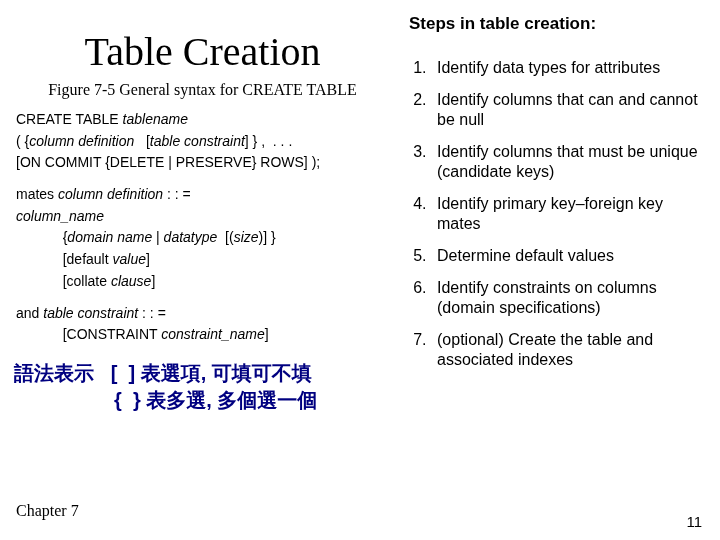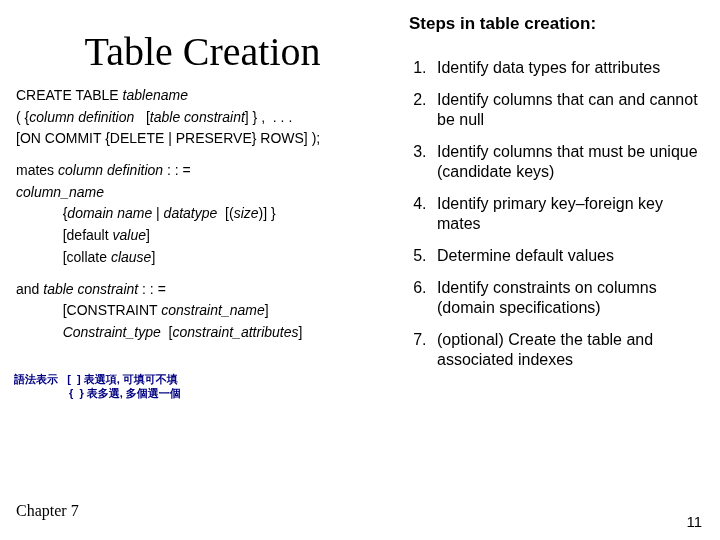--- a/index.html
+++ b/index.html
@@ -47,23 +47,23 @@
   .syntax-box {
     font-family: Arial, Helvetica, sans-serif;
     font-size: 14px;
     line-height: 1.55;
     color: #000;
     padding: 4px 0 0 6px;
   }
   .syntax-box .italic { font-style: italic; }
   .syntax-box .line { white-space: pre; }
   .chinese {
-    margin-top: 28px;
+    margin-top: 14px;
     font-family: "Microsoft JhengHei", Arial, sans-serif;
-    font-size: 11px;
+    font-size: 20px;
     color: #000080;
     font-weight: bold;
     line-height: 1.35;
     padding-left: 4px;
   }
   .chapter {
     position: absolute;
     left: 16px;
     bottom: 20px;
     font-size: 16px;
@@ -92,35 +92,35 @@
     line-height: 1.25;
   }
 </style>
 </head>
 <body>
 
 <div class="slide">
 
   <div class="left-col">
     <div class="title">Table Creation</div>
+    <div class="fig-caption">Figure 7-5 General syntax for CREATE TABLE</div>
 
     <div class="syntax-box">
       <div class="line"><span>CREATE TABLE </span><span class="italic">tablename</span></div>
       <div class="line"><span>( {</span><span class="italic">column definition</span><span>   [</span><span class="italic">table constraint</span><span>] } ,  . . .</span></div>
       <div class="line"><span>[ON COMMIT {DELETE | PRESERVE} ROWS] );</span></div>
       <div class="line" style="height:10px"></div>
       <div class="line"><span>mates </span><span class="italic">column definition</span><span> : : =</span></div>
       <div class="line"><span class="italic">column_name</span></div>
       <div class="line"><span>            {</span><span class="italic">domain name</span><span> | </span><span class="italic">datatype</span><span>  [(</span><span class="italic">size</span><span>)] }</span></div>
       <div class="line"><span>            [default </span><span class="italic">value</span><span>]</span></div>
       <div class="line"><span>            [collate </span><span class="italic">clause</span><span>]</span></div>
       <div class="line" style="height:10px"></div>
       <div class="line"><span>and </span><span class="italic">table constraint</span><span> : : =</span></div>
       <div class="line"><span>            [CONSTRAINT </span><span class="italic">constraint_name</span><span>]</span></div>
-      <div class="line"><span>            </span><span class="italic">Constraint_type</span><span>  [</span><span class="italic">constraint_attributes</span><span>]</span></div>
     </div>
 
     <div class="chinese">
       <div style="white-space:pre">語法表示   [  ] 表選項, 可填可不填</div>
       <div style="white-space:pre">                  {  } 表多選, 多個選一個</div>
     </div>
   </div>
 
   <div class="right-col">
     <div class="steps-heading">Steps in table creation:</div>

